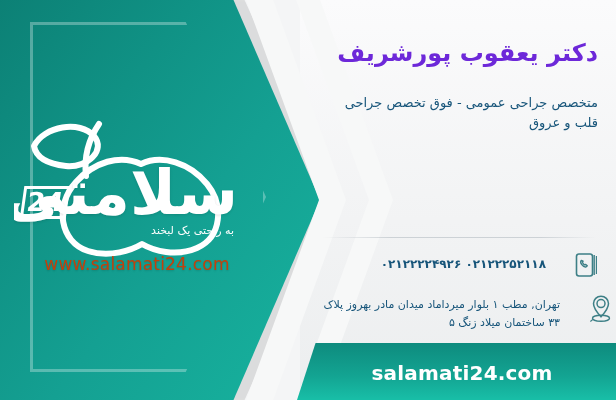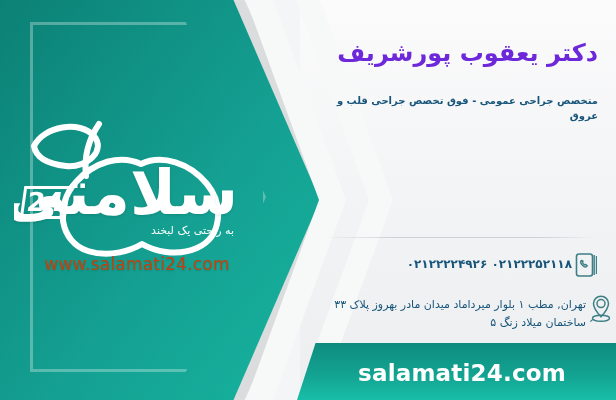--- a/index.html
+++ b/index.html
@@ -102,22 +102,22 @@
     color: #6d28d9;
     font-size: 24px;
     font-weight: bold;
     line-height: 1.25;
     font-family: "DejaVu Sans", "Liberation Sans", sans-serif;
   }
   .specialty {
     position: absolute;
     top: 93px; right: 18px; left: 30px;
     color: #17557a;
-    font-size: 10px;
-    font-weight: bold;
+    font-size: 13px;
+    font-weight: normal;
     line-height: 1.5;
   }
   .specialty-sub {
     position: absolute;
     top: 135px; right: 18px; left: 30px;
     color: #2a5f80;
     font-size: 10.5px;
     line-height: 1.55;
   }
 
@@ -125,21 +125,21 @@
     position: absolute;
     top: 237px; right: 20px; left: 22px;
     height: 1px;
     background: linear-gradient(90deg, rgba(160,170,178,0) 0%, rgba(160,170,178,0.45) 25%, rgba(160,170,178,0.45) 80%, rgba(160,170,178,0) 100%);
   }
 
   .info-row {
     position: absolute;
     display: flex;
     align-items: flex-start;
-    gap: 0;
+    gap: 26px;
   }
   .row-phone { top: 248px; right: 14px; left: 14px; }
   .row-addr  { top: 292px; right: 0; left: 14px; }
 
   .info-icon {
     flex: 0 0 auto;
     width: 30px; height: 34px;
     color: #3d7f86;
     display: flex;
     align-items: center;
@@ -166,21 +166,21 @@
     width: 326px; height: 60px;
     background: linear-gradient(180deg, #0e8b7e 0%, #13a492 55%, #19c2aa 100%);
     -webkit-clip-path: polygon(6% 0, 100% 0, 100% 100%, 0 100%);
     clip-path: polygon(6% 0, 100% 0, 100% 100%, 0 100%);
     display: flex;
     align-items: center;
     justify-content: center;
   }
   .bottom-bar-text {
     color: #ffffff;
-    font-size: 23px;
+    font-size: 20px;
     font-weight: bold;
     letter-spacing: 0.2px;
     padding-left: 6px;
   }
 </style>
 </head>
 <body>
 
 <div id="card">
 

